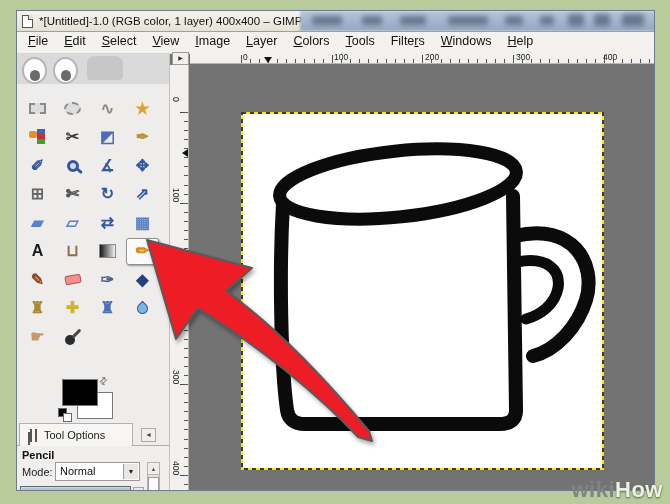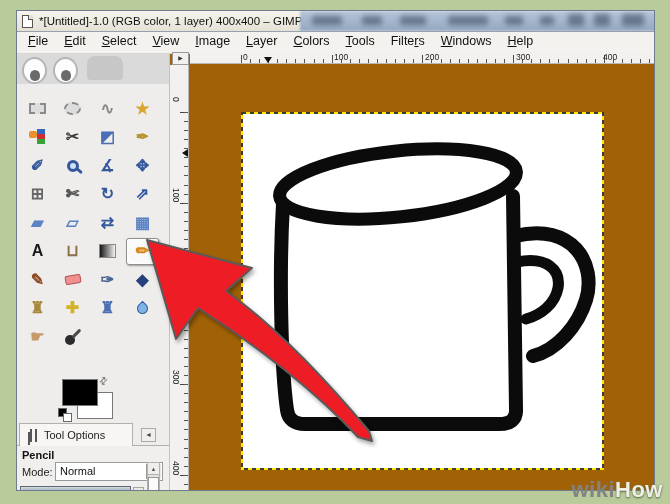--- a/index.html
+++ b/index.html
@@ -1,20 +1,20 @@
 <!DOCTYPE html>
 <html><head>
 <meta charset="utf-8">
 <style>
   * { margin:0; padding:0; box-sizing:border-box; font-family:"Liberation Sans",sans-serif; }
   html,body { background:#b9cb9b; }
   .stage { position:relative; width:670px; height:504px; background:#b9cb9b; overflow:hidden; }
 
   .win { position:absolute; left:16px; top:10px; width:639px; height:481px;
-         background:#a16207; border:1px solid #6e7b8c; overflow:hidden; }
+         background:#737373; border:1px solid #6e7b8c; overflow:hidden; }
 
   
   .titlebar { position:absolute; left:0; top:0; right:0; height:21px;
               background:linear-gradient(#f6f4ec,#e5e1d5);
               border-bottom:1px solid #97a1ad; display:flex; align-items:center; padding-left:5px; }
   .doc-icon { width:11px; height:13px; background:#fff; border:1px solid #555; position:relative; flex:0 0 auto; }
   .doc-icon::after { content:""; position:absolute; right:-1px; top:-1px; width:4px; height:4px;
                      background:#e5e1d5; border-left:1px solid #555; border-bottom:1px solid #555; }
   .title-text { font-size:11.5px; color:#101010; margin-left:6px; white-space:nowrap; }
   .blur-patch { position:absolute; left:283px; top:0; width:356px; height:20px;
@@ -95,21 +95,21 @@
   .sliders-icon::before,.sliders-icon::after { content:""; position:absolute; top:0; width:2px; height:13px; background:#555; }
   .sliders-icon::before { left:2px; box-shadow:-2px 3px 0 0 #555, 2px 3px 0 0 transparent; }
   .sliders-icon::after { left:7px; }
   .to-tab span.lbl { font-size:11px; color:#222; }
   .to-collapse { position:absolute; left:124px; top:374px; width:15px; height:14px; background:#f0efee;
                  border:1px solid #aaa; font-size:7px; color:#444; text-align:center; line-height:12px; }
   .to-panel { position:absolute; left:0; top:391px; width:152px; bottom:0; background:#f0efee;
               border-top:1px solid #b3b0ac; }
   .to-tool-name { position:absolute; left:5px; top:3px; font-size:11px; font-weight:bold; color:#111; }
   .mode-label { position:absolute; left:5px; top:20px; font-size:11px; color:#222; }
-  .mode-select { position:absolute; left:38px; top:16px; width:108px; height:19px; background:#fff;
+  .mode-select { position:absolute; left:38px; top:16px; width:85px; height:19px; background:#fff;
                  border:1px solid #999; font-size:11px; color:#111; line-height:17px; padding-left:4px; }
   .mode-btn { position:absolute; right:1px; top:1px; width:15px; height:15px; background:#e9e7e4;
               border-left:1px solid #999; font-size:7px; color:#222; text-align:center; line-height:15px; }
   .scrollbar { position:absolute; left:130px; top:16px; width:13px; bottom:0; background:#e4e2df; border:1px solid #b5b2ae; }
   .sb-up { position:absolute; left:0; top:0; width:11px; height:12px; background:#efeeec; border-bottom:1px solid #b5b2ae;
            font-size:6px; color:#555; text-align:center; line-height:12px; }
   .sb-thumb { position:absolute; left:0; top:14px; width:11px; height:36px; background:#fbfbfb; border:1px solid #9a9a9a; }
   .opacity-slider { position:absolute; left:3px; top:40px; width:111px; height:22px; background:#b2c0c9;
                     border:1px solid #5d6872; box-shadow:inset 1px 1px 2px rgba(255,255,255,.5); }
   .spinners { position:absolute; left:116px; top:41px; width:11px; height:21px; background:#eceae7; border:1px solid #a7a4a0; }

